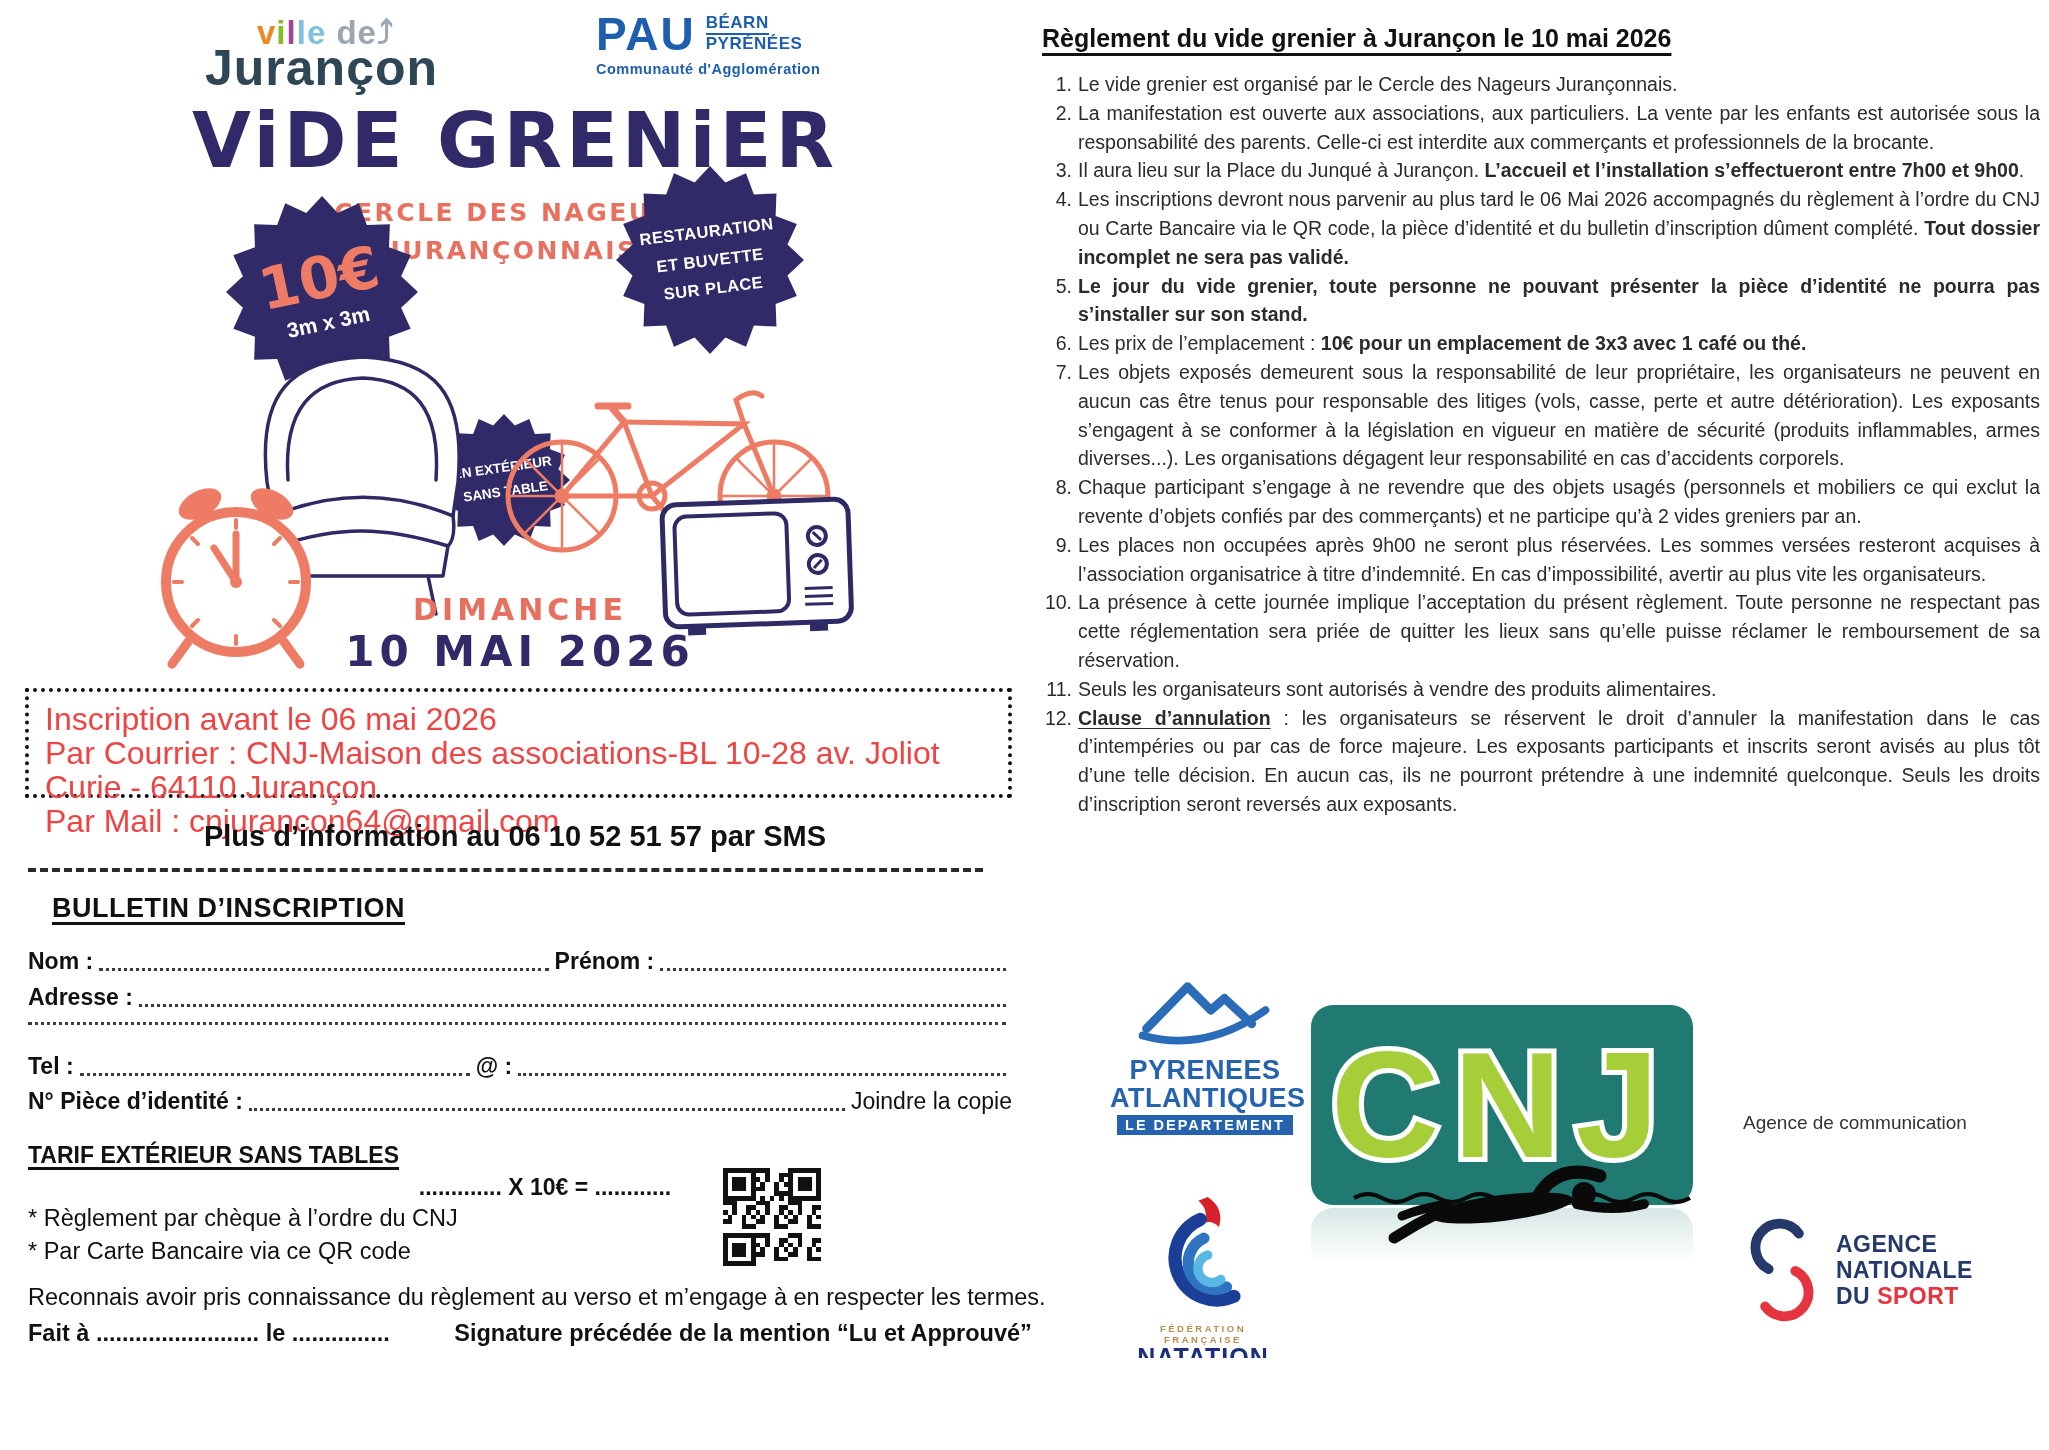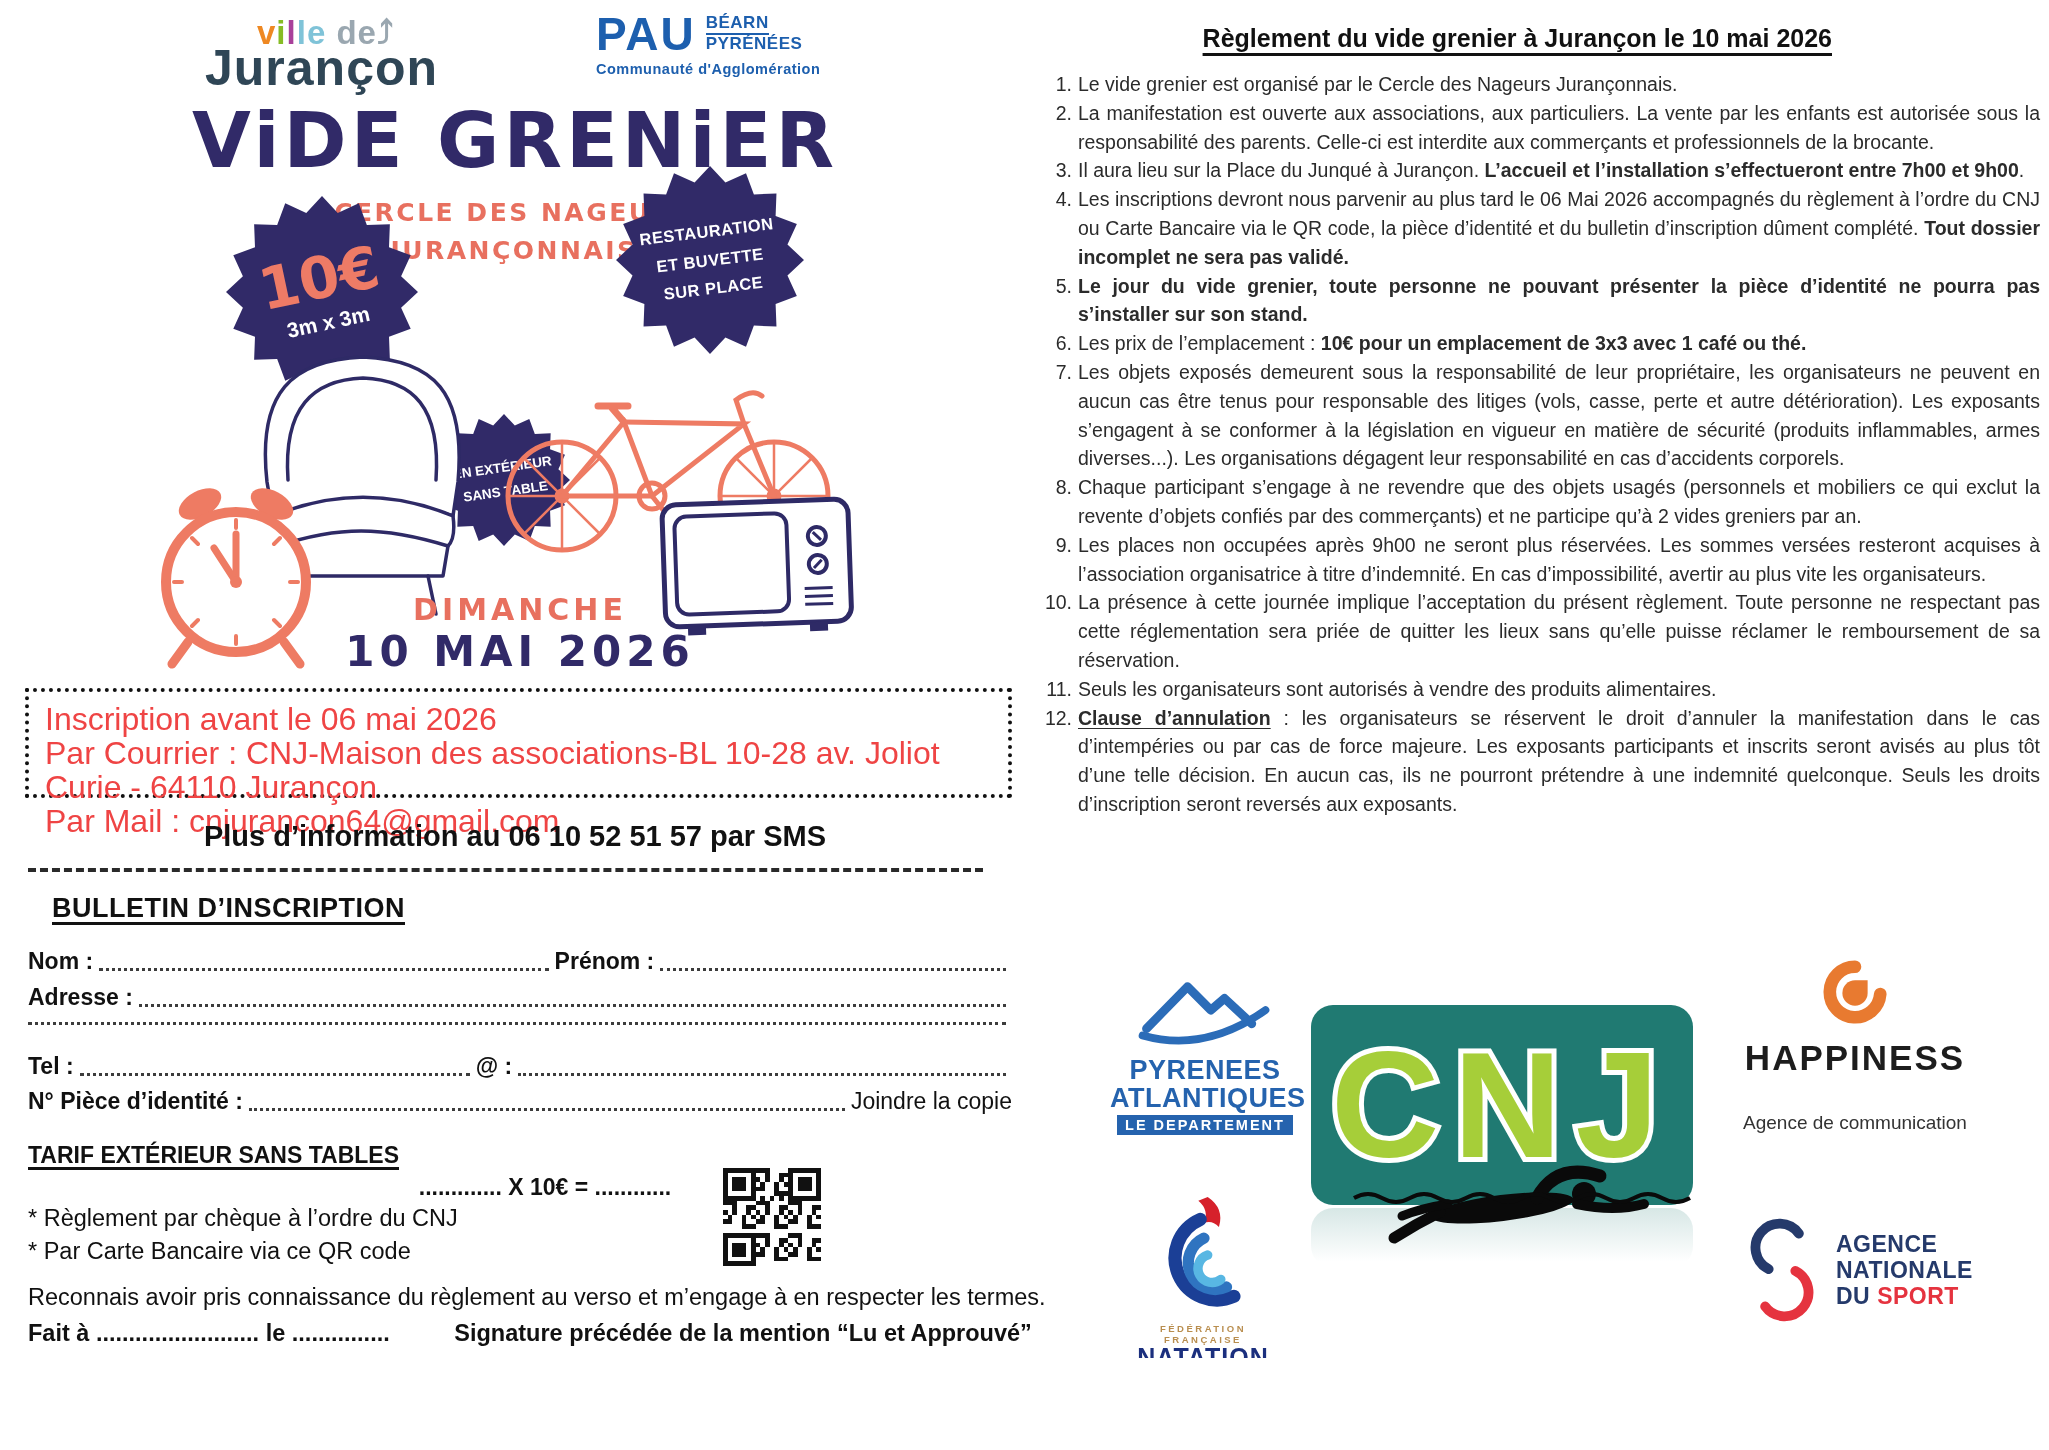--- a/index.html
+++ b/index.html
@@ -69,21 +69,21 @@
 
   .calc-line { left:150px; top:1174px; width:790px; text-align:center; font-size:23px; font-weight:700; color:#111;}
   #qr { left:723px; top:1168px; width:98px; height:98px; background:#fff; }
   .pay1 { left:28px; top:1205px; font-size:23.5px; color:#111;}
   .pay2 { left:28px; top:1238px; font-size:23.5px; color:#111;}
   .attest { left:28px; top:1284px; font-size:23.5px; color:#111;}
   .fait { left:28px; top:1320px; font-size:23.5px; font-weight:700; color:#111;}
   .fait .sig { margin-left:58px; }
 
   
-  .reg-title { left:1042px; top:24px; width:790px; text-align:right; font-size:25px; font-weight:800;
+  .reg-title { left:1042px; top:24px; width:790px; text-align:left; font-size:25px; font-weight:800;
      color:#111; text-decoration:underline; text-underline-offset:6px; text-decoration-thickness:3px;}
   .rules { left:1042px; top:70px; width:998px; counter-reset:r; list-style:none;
      font-size:19.5px; line-height:28.8px; color:#2b2b2b; text-align:justify; }
   .rules li { position:relative; padding-left:36px; counter-increment:r; }
   .rules li::before { content: counter(r) "."; position:absolute; left:-6px; width:36px; text-align:right; }
 
   
   .pa-logo { left:1110px; top:975px; width:190px; text-align:center; color:#2563ae; }
   .pa-name1 { font-size:27px; font-weight:700; letter-spacing:0.5px; line-height:1.0;}
   .pa-name2 { font-size:27px; font-weight:700; letter-spacing:0.5px; line-height:1.05;}
@@ -761,27 +761,20 @@
       <ellipse cx="150" cy="62" rx="72" ry="13" transform="rotate(-7 150 62)"></ellipse>
       <circle cx="232" cy="48" r="12"></circle>
       <path d="M185,52 Q205,16 248,30" fill="none" stroke="#0a0a0a" stroke-width="13" stroke-linecap="round"></path>
       <path d="M225,58 Q262,66 292,58" fill="none" stroke="#0a0a0a" stroke-width="10" stroke-linecap="round"></path>
       <path d="M88,66 Q64,78 42,92" fill="none" stroke="#0a0a0a" stroke-width="11" stroke-linecap="round"></path>
       <path d="M96,58 Q70,62 50,70" fill="none" stroke="#0a0a0a" stroke-width="9" stroke-linecap="round"></path>
     </g>
     <path d="M2,52 q14,-8 28,0 q14,8 28,0 q14,-8 28,0 q14,8 28,0 q14,-8 28,0 q14,8 28,0 q14,-8 28,0 q14,8 28,0 q14,-8 28,0 q14,8 28,0 q14,-8 28,0 q14,8 28,0" fill="none" stroke="#0a0a0a" stroke-width="4"></path>
   </svg>
 
-  <div class="abs hap-logo">
-    <svg width="68" height="70" viewBox="0 0 70 72">
-      <path d="M35,9 A26,26 0 1 0 61,37" fill="none" stroke="#e87a30" stroke-width="13" stroke-linecap="round"></path>
-      <path d="M35,23 A13,13 0 1 0 48,36 L48,23 Z" fill="#e87a30"></path>
-    </svg>
-    <div class="hap-name">HAPPINESS</div>
-  </div>
   <div class="abs hap-tag">Agence de communication</div>
 
   <div class="abs ffn-logo">
     <svg width="104" height="122" viewBox="0 0 110 130">
       <path d="M60,2 Q78,14 72,34 Q64,26 56,30 Q62,16 50,6 Z" fill="#d6212b"></path>
       <path d="M52,26 A44,44 0 1 0 88,108" fill="none" stroke="#1b3f96" stroke-width="14" stroke-linecap="round"></path>
       <path d="M56,46 A28,28 0 1 0 80,98" fill="none" stroke="#2f74c0" stroke-width="12" stroke-linecap="round"></path>
       <path d="M60,64 A15,15 0 1 0 74,90" fill="none" stroke="#58b7e3" stroke-width="10" stroke-linecap="round"></path>
     </svg>
     <div class="ffn-l1">FÉDÉRATION FRANÇAISE</div>

